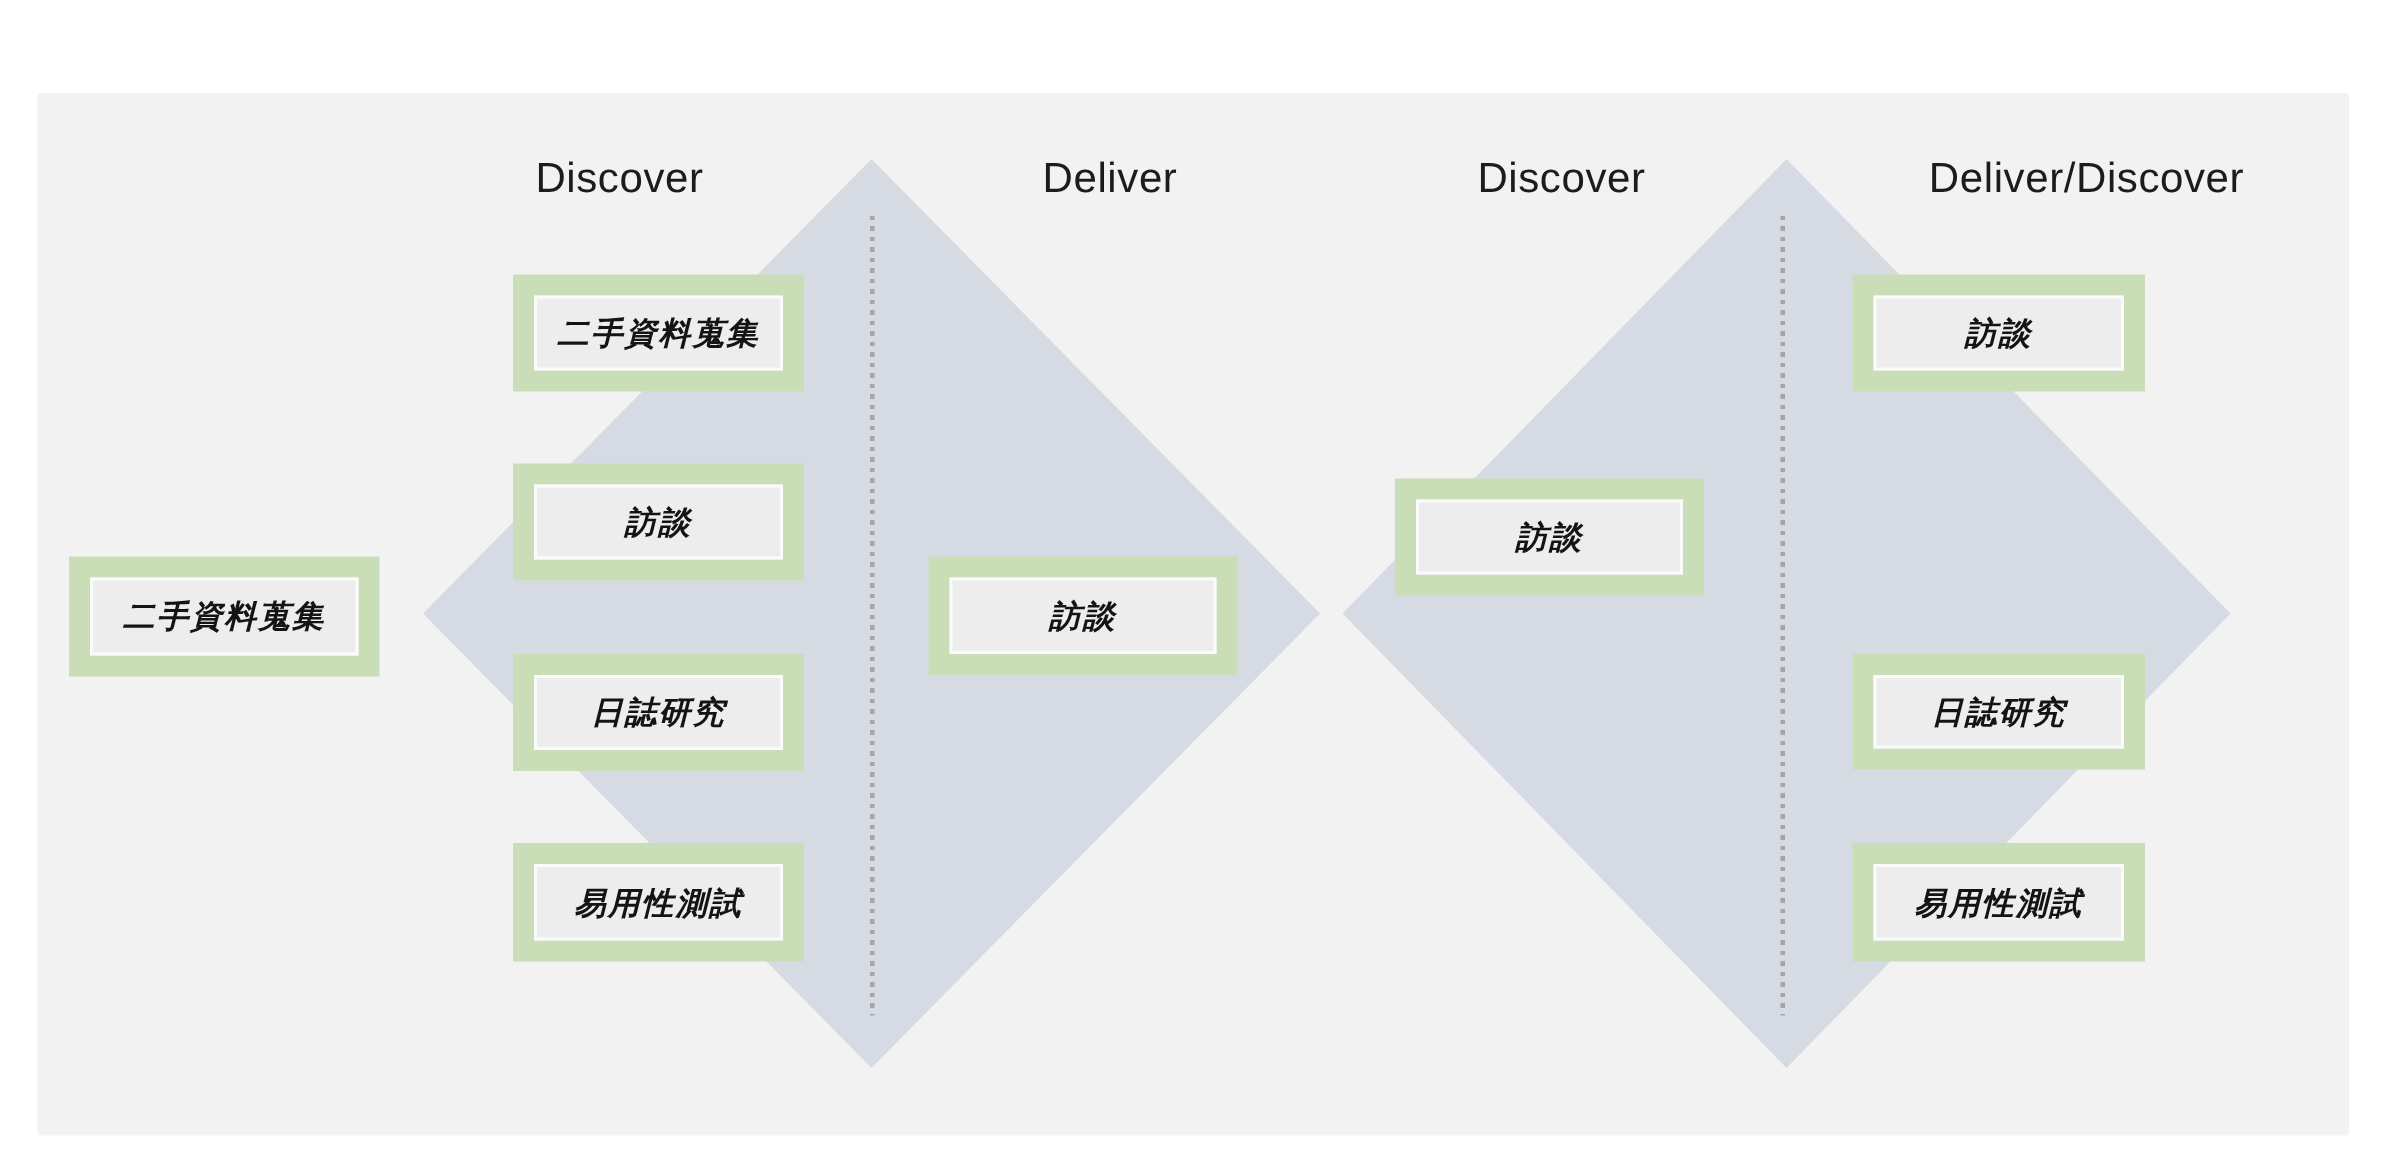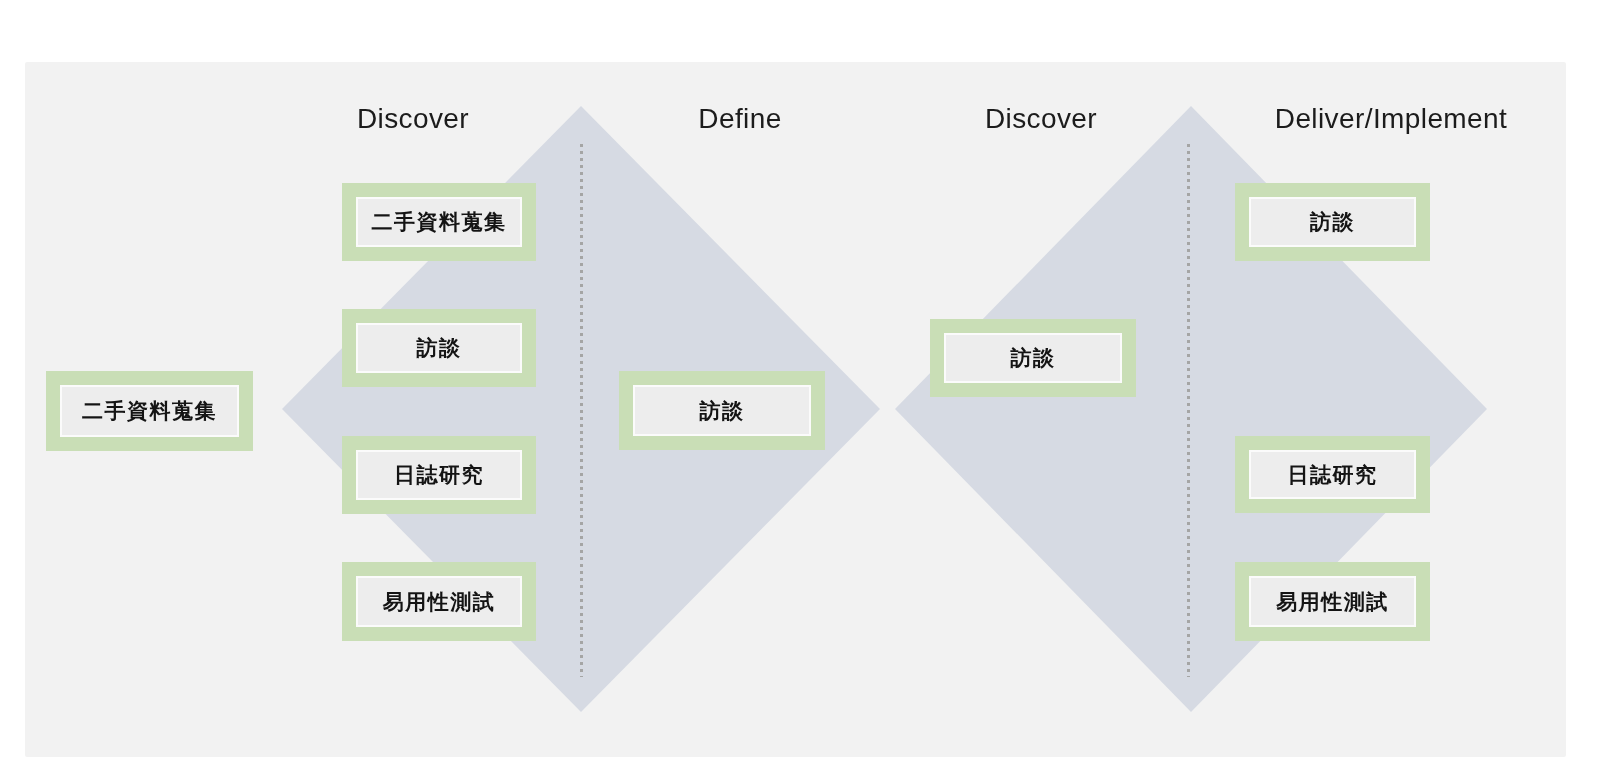--- a/index.html
+++ b/index.html
@@ -19,21 +19,21 @@
   .dotline { position:absolute; width:3px; top:112px; height:533px;
     background-image:repeating-linear-gradient(to bottom, var(--dotted_line) 0 3px, transparent 3px 7px); }
   .dotline.l1 { left:580px; }
   .dotline.l2 { left:1187px; }
   .ptitle { position:absolute; top:71px; transform:translateX(-50%);
     font-size:28px; font-weight:500; letter-spacing:0.4px; color:var(--title_text); white-space:nowrap; }
   .ptitle.t1 { left:413px; }
   .ptitle.t2 { left:740px; }
   .ptitle.t3 { left:1041px; }
   .ptitle.t4 { left:1391px; }
-  .mbox { position:absolute; background:var(--frame_green); padding:14px; }
+  .mbox { position:absolute; background:var(--frame_green); padding:14px;font-style:italic; }
   .mbox .inner { width:100%; height:100%; background:var(--box_fill);
     border:2px solid var(--box_inner_border); display:flex; align-items:center; justify-content:center;
     font-size:21px; font-weight:700; letter-spacing:1.5px; color:var(--box_text); white-space:nowrap; }
   
   .b-pre   { left:46px;   top:339px; width:207px; height:80px; }
   .b-dis1  { left:342px;  top:151px; width:194px; height:78px; }
   .b-dis2  { left:342px;  top:277px; width:194px; height:78px; }
   .b-dis3  { left:342px;  top:404px; width:194px; height:78px; }
   .b-dis4  { left:342px;  top:530px; width:194px; height:79px; }
   .b-def1  { left:619px;  top:339px; width:206px; height:79px; }
@@ -50,23 +50,23 @@
 <div class="stage">
   <div class="panel"></div>
 
   <div class="diamond d1"></div>
   <div class="diamond d2"></div>
 
   <div class="dotline l1"></div>
   <div class="dotline l2"></div>
 
   <div class="ptitle t1">Discover</div>
-  <div class="ptitle t2">Define</div>
+  <div class="ptitle t2">Deliver</div>
   <div class="ptitle t3">Discover</div>
-  <div class="ptitle t4">Deliver/Implement</div>
+  <div class="ptitle t4">Deliver/Discover</div>
 
   <div class="mbox b-pre">
     <div class="inner">二手資料蒐集</div>
   </div>
 
   <div class="mbox b-dis1">
     <div class="inner">二手資料蒐集</div>
   </div>
   <div class="mbox b-dis2">
     <div class="inner">訪談</div>

